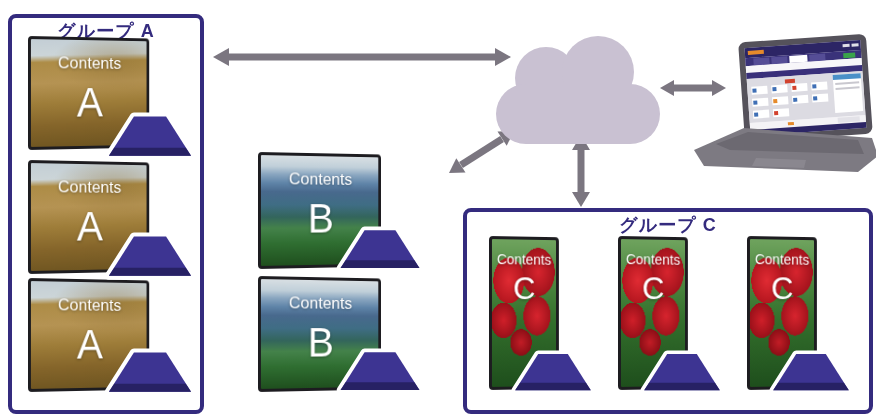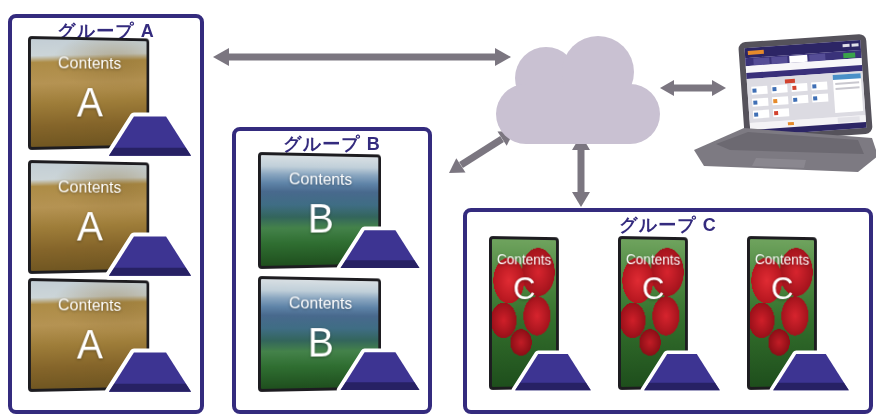--- a/index.html
+++ b/index.html
@@ -172,23 +172,20 @@
     <path d="M34 5 L70 5 L98 49 L6 49 Z" fill="none" stroke="#ffffff" stroke-width="9" stroke-linejoin="round"></path>
     <path d="M34 5 L70 5 L98 49 L6 49 Z" fill="#3d3492"></path>
     <path d="M12 40 L92 40 L98 49 L6 49 Z" fill="#272164"></path>
   </svg>
   <svg class="mp" style="left:102px;top:348px" width="96" height="50" viewBox="0 0 104 56">
     <path d="M34 5 L70 5 L98 49 L6 49 Z" fill="none" stroke="#ffffff" stroke-width="9" stroke-linejoin="round"></path>
     <path d="M34 5 L70 5 L98 49 L6 49 Z" fill="#3d3492"></path>
     <path d="M12 40 L92 40 L98 49 L6 49 Z" fill="#272164"></path>
   </svg>
 
-  <div class="gbox" style="left:232px;top:127px;width:200px;height:287px">
-    <div class="glabel">グループ B</div>
-  </div>
   <div class="display landscape scene-b" style="left:258px;top:152px;width:132px;height:117px">
     <div class="scene-text">
       <span class="contents">Contents</span>
       <span class="letter">B</span>
     </div>
   </div>
   <div class="display landscape scene-b" style="left:258px;top:276px;width:132px;height:116px">
     <div class="scene-text">
       <span class="contents">Contents</span>
       <span class="letter">B</span>

